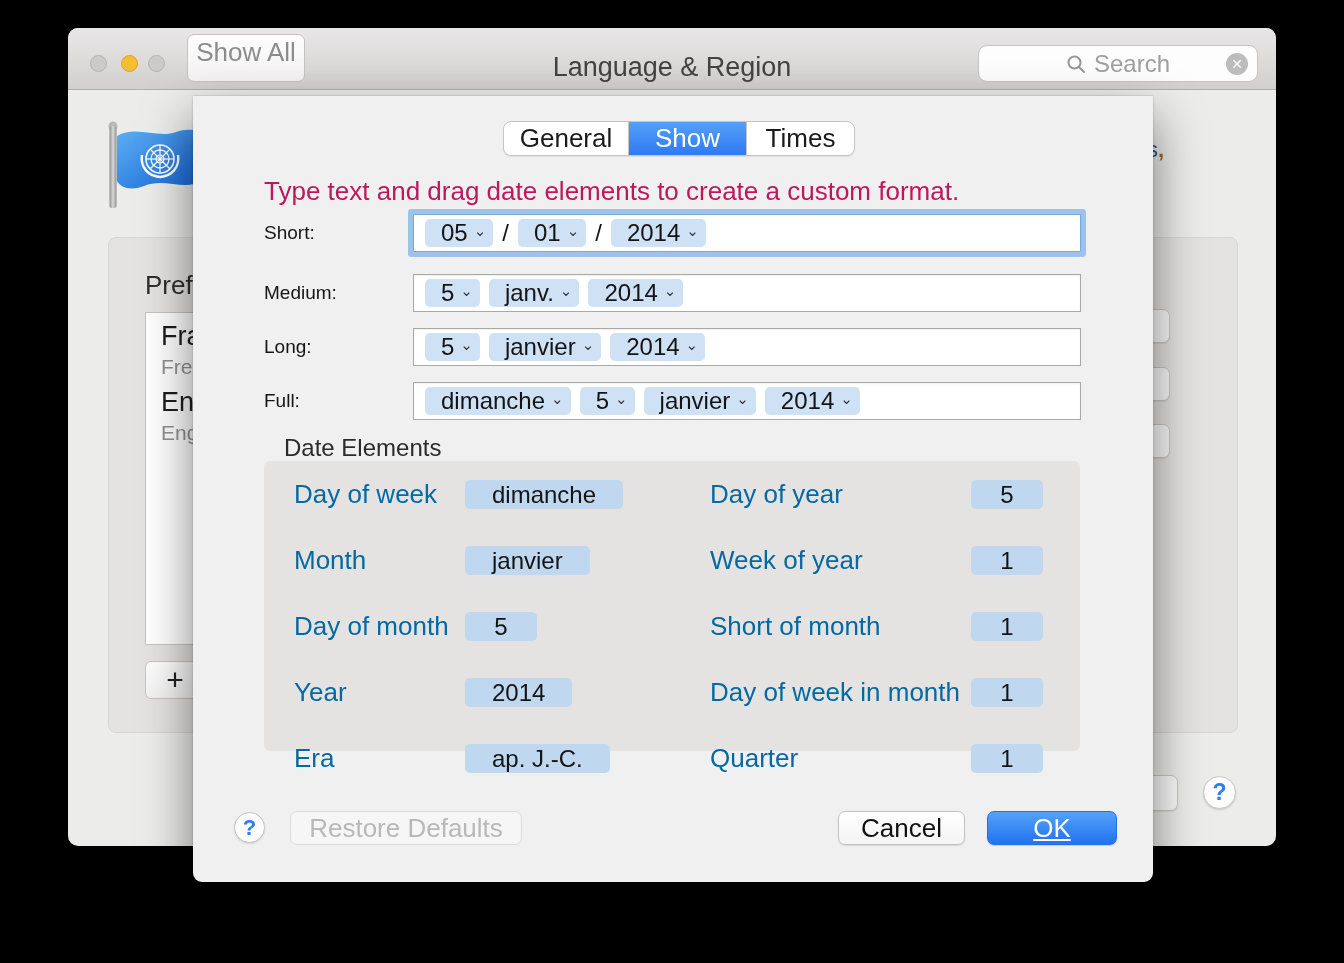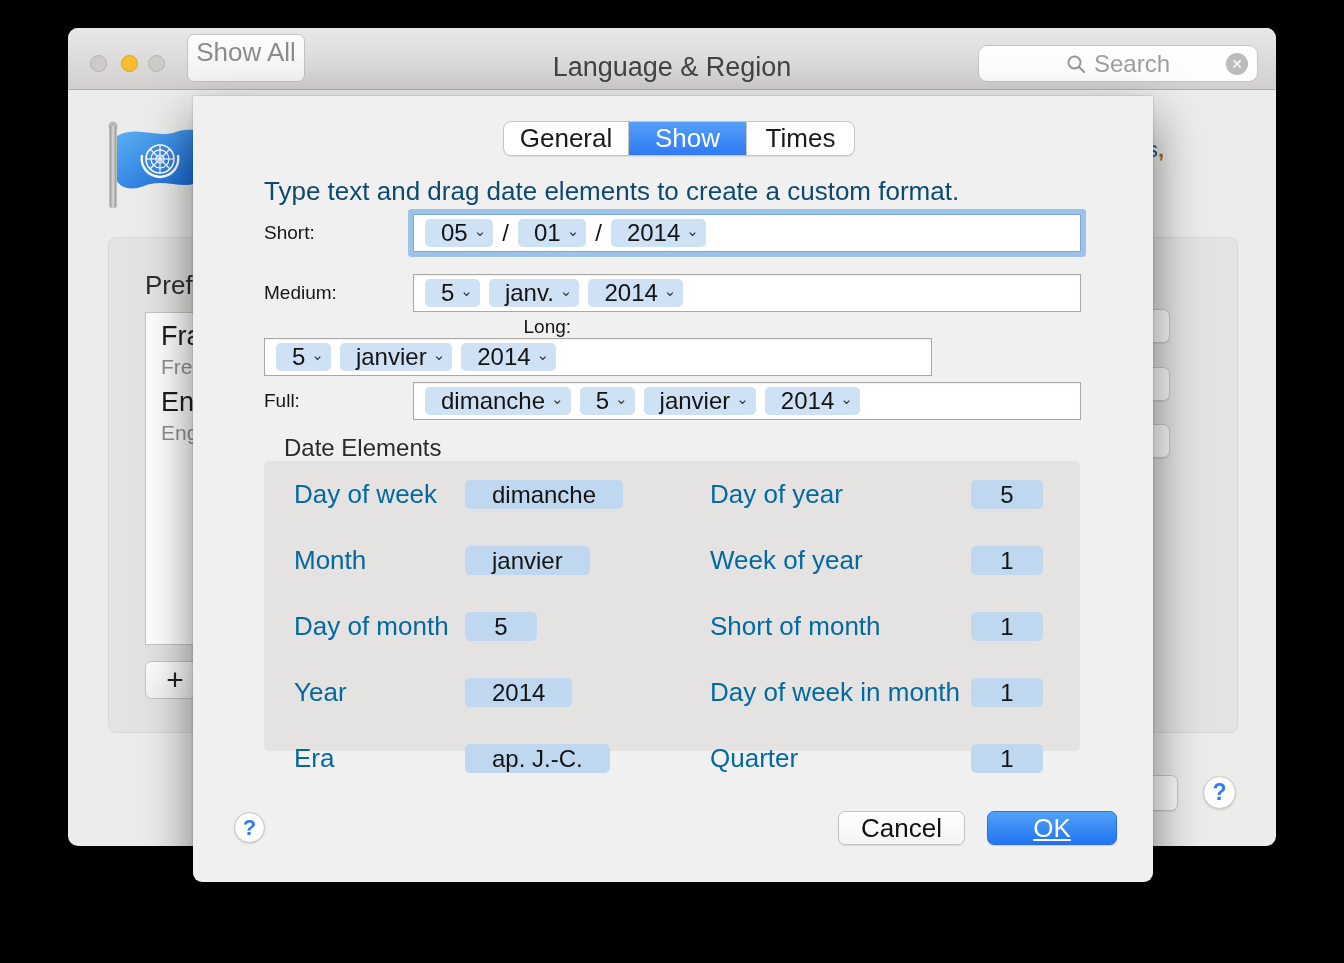--- a/index.html
+++ b/index.html
@@ -64,21 +64,21 @@
            box-shadow:0 22px 50px rgba(0,0,0,.5), 0 0 2px rgba(0,0,0,.3); }
 
   .tab-bar { position:absolute; left:310px; top:25px; height:35px; display:flex;
              background:#fff; border:1px solid #c6c5c4; border-radius:8px;
              overflow:hidden; box-shadow:0 1px 1px rgba(0,0,0,.08); }
   .tab { width:118px; font-size:26px; color:#1a1a1a; text-align:center;
          line-height:33px; border-right:1px solid #c6c5c4; }
   .tab:first-child { width:125px; } .tab:last-child { border-right:none; width:107px; }
   .tab.active { background:linear-gradient(#55a0f8,#2e7af4); color:#fff; }
 
-  .instruction { position:absolute; left:71px; top:80px; font-size:26px; color:#0c4a6e; }
+  .instruction { position:absolute; left:71px; top:80px; font-size:26px; color:#be185d; }
 
   .fmt-row { position:absolute; left:71px; display:flex; align-items:center; }
   .fmt-label { width:149px; font-size:19px; color:#151515; }
   .fmt-field { width:668px; height:38px; background:#fff; border:1px solid #a9a8a7;
                display:flex; align-items:center; padding-left:11px; gap:9px;
                box-shadow:inset 0 1px 2px rgba(0,0,0,.06); }
   .fmt-field.focused { border-color:#7ba6d6; border-radius:1px;
                        box-shadow:0 0 0 5px #9dc3eb; }
   .token { display:inline-flex; align-items:center; background:#cfe1f5;
            border-radius:5px; height:28px; padding:0 7px 0 16px;text-align:center; }
@@ -226,21 +226,21 @@
           <span class="token">
             <span class="tk">janv.</span>
             <span class="chev">⌄</span>
           </span>
           <span class="token">
             <span class="tk">2014</span>
             <span class="chev">⌄</span>
           </span>
         </div>
       </div>
-      <div class="fmt-row" style="top: 220px; flex-direction: column;">
+      <div class="fmt-row" style="top: 232px;">
         <div class="fmt-label">Long:</div>
         <div class="fmt-field">
           <span class="token">
             <span class="tk">5</span>
             <span class="chev">⌄</span>
           </span>
           <span class="token">
             <span class="tk">janvier</span>
             <span class="chev">⌄</span>
           </span>
@@ -315,15 +315,16 @@
           <span class="el-token">1</span>
         </div>
         <div class="el-row">
           <span class="el-label">Quarter</span>
           <span class="el-token">1</span>
         </div>
       </div>
   </div>
 
   <div class="sheet-help">?</div>
+  <div class="btn restore">Restore Defaults</div>
   <div class="btn cancel">Cancel</div>
   <div class="btn ok">OK</div>
 </div>
 
 </body></html>

